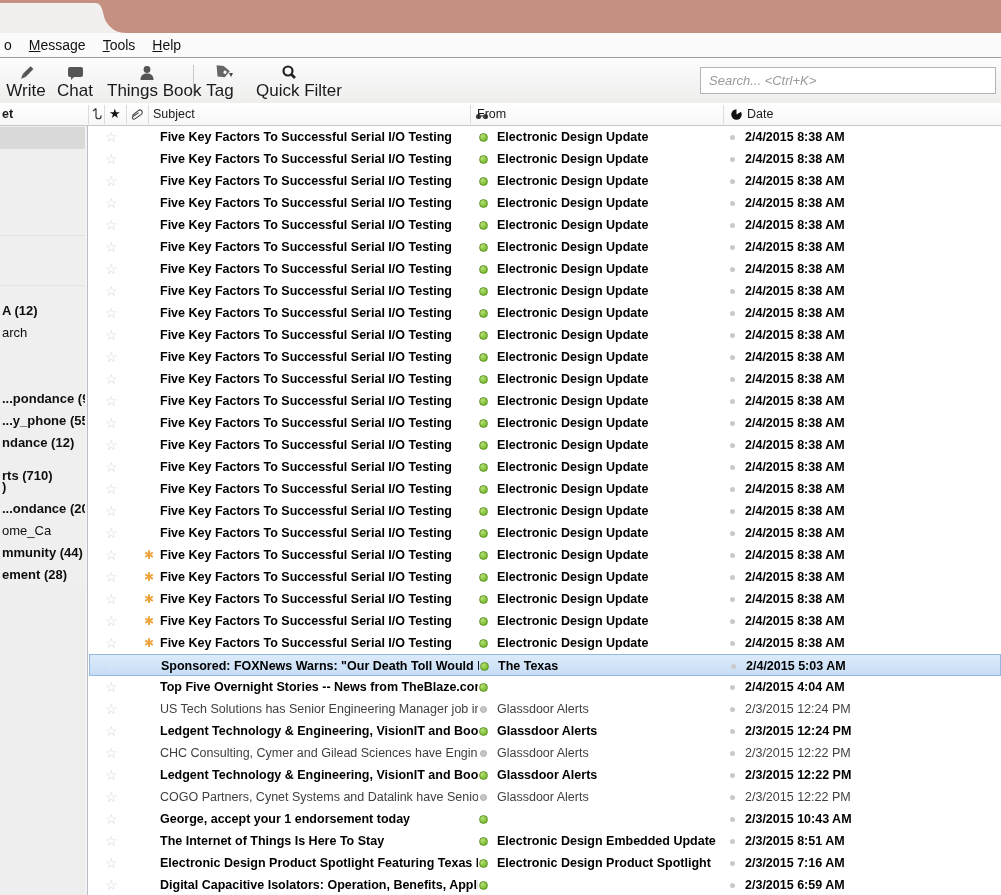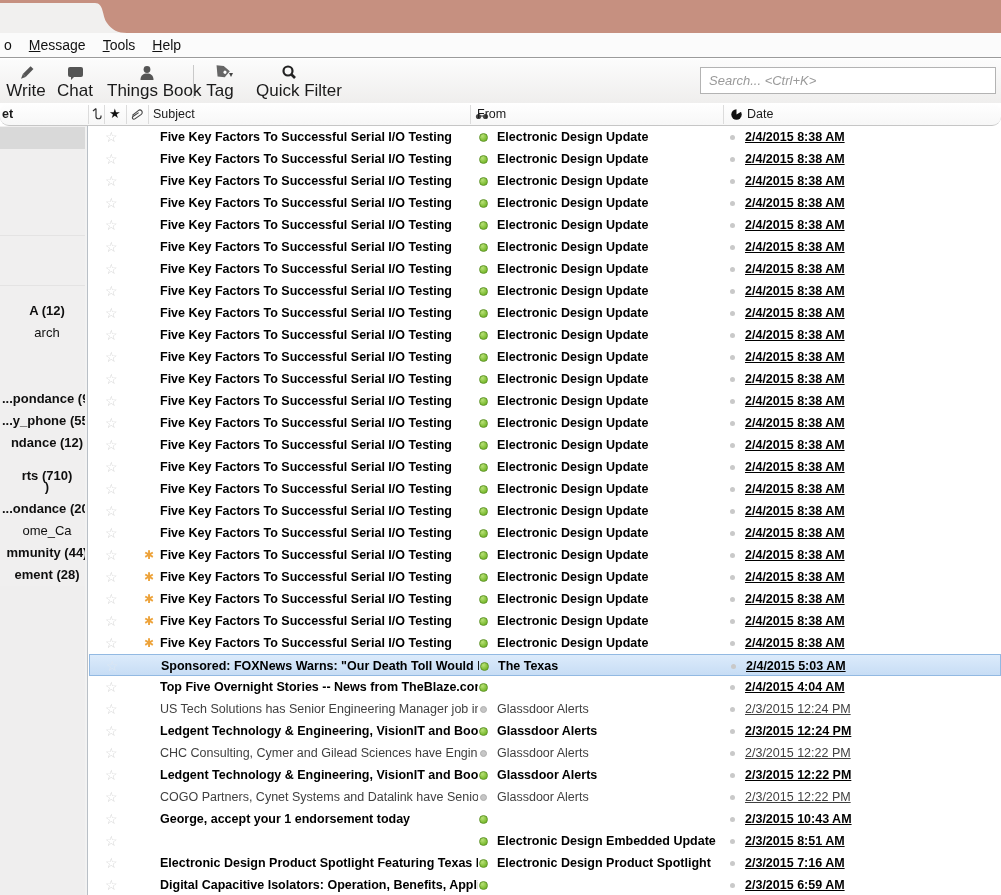--- a/index.html
+++ b/index.html
@@ -24,27 +24,27 @@
   .tbtn .tlabel { display:block; font-size:17px; color:#1a1a1a; line-height:16px; white-space:nowrap; }
   .tb-sep { position:absolute; left:193px; top:6px; width:1px; height:33px; background:#c9c9c9; }
   .tag-arrow { position:absolute; left:229px; top:11px; font-size:8px; color:#444; }
   .searchbox { position:absolute; left:700px; top:8px; width:296px; height:27px; border:1px solid #b3b3b3;
                background:#fff; font-family:"Liberation Sans",sans-serif; font-size:13px; font-style:italic;
                color:#999; padding:0 8px; }
   .searchbox::placeholder { color:#9a9a9a; font-style:italic; }
 
   
   .colheaders { position:absolute; left:0; top:103px; width:1001px; height:23px;
-                background:linear-gradient(#ffffff,#f7f7f7); border-bottom:1px solid #c6c6c6; font-size:12.5px;border-radius:9px; }
+                background:linear-gradient(#ffffff,#f7f7f7); border-bottom:1px solid #c6c6c6; font-size:12.5px; }
   .hcell { position:absolute; top:0; height:22px; line-height:22px; color:#1a1a1a; cursor:default; }
   .hsep { position:absolute; top:2px; width:1px; height:19px; background:#dcdcdc; }
   .hicon { position:absolute; top:4px; }
 
   
-  .sidebar { position:absolute; left:0; top:126px; width:85px; height:769px; background:#f0efef; overflow:hidden;text-align:center; }
+  .sidebar { position:absolute; left:0; top:126px; width:85px; height:769px; background:#f0efef; overflow:hidden; }
   .side-selected { position:absolute; left:0; width:85px; height:22px; background:#d9d9d9; }
   .side-line { position:absolute; left:0; width:85px; height:1px; background:#e4e3e3; }
   .side-item { position:absolute; left:2px; width:90px; height:20px; line-height:20px; font-size:13px;
                color:#0f0f0f; white-space:nowrap; cursor:default; }
   .side-item.bold { font-weight:bold; }
   .side-bottom { position:absolute; left:0; width:85px; background:#efeeee; }
   .splitter { position:absolute; left:85px; top:126px; width:3px; height:769px; background:#f2f2f2;
               border-right:1px solid #b9bfc6; cursor:col-resize; }
 
   
@@ -54,21 +54,21 @@
   .row.selected { background:linear-gradient(#dcebfb,#c7ddf5); border:1px solid #92b9e2; }
   .c-star { position:absolute; left:16px; top:0; line-height:22px; font-size:14px; color:#d4d4d4; font-weight:normal; }
   .row.selected .c-star { color:#dfe7f0; }
   .c-new { position:absolute; left:55px; top:0; line-height:22px; font-size:12px; color:#eda33b; }
   .c-subj { position:absolute; left:71px; top:0; width:318px; line-height:22px; white-space:nowrap; overflow:hidden; }
   .c-fromdot { position:absolute; left:390px; top:7px; width:9px; height:9px; border-radius:50%; }
   .dot-unread { background:radial-gradient(circle at 35% 30%, #b9e178, #76b82a 75%); border:1px solid #61962a; }
   .dot-read { width:7px; height:7px; margin:1px; background:#c6c6c6; border:1px solid #adadad; }
   .c-from { position:absolute; left:408px; top:0; width:228px; line-height:22px; white-space:nowrap; overflow:hidden; }
   .c-datedot { position:absolute; left:641px; top:9px; width:5px; height:5px; border-radius:50%; background:#c9c9c9; }
-  .c-date { position:absolute; left:656px; top:0; line-height:22px; white-space:nowrap;text-decoration:underline; }
+  .c-date { position:absolute; left:656px; top:0; line-height:22px; white-space:nowrap; }
 </style>
 </head>
 <body>
 
 <div class="screen">
 
   <div class="tabstrip">
     <svg class="tab-shape" width="135" height="30">
       <path d="M0,0 H95 C104,0 102,13 107,20 C112,27 118,30 127,30 H0 Z" fill="#f1f0ef"></path>
     </svg>
@@ -477,20 +477,21 @@
     <span class="c-star">☆</span>
 
     <span class="c-subj">George, accept your 1 endorsement today</span>
     <span class="c-fromdot dot-unread"></span>
     <span class="c-datedot"></span>
     <span class="c-date">2/3/2015 10:43 AM</span>
   </div>
       <div class="row unread" style="top: 704px;">
     <span class="c-star">☆</span>
 
+    <span class="c-subj">The Internet of Things Is Here To Stay</span>
     <span class="c-fromdot dot-unread"></span>
     <span class="c-from">Electronic Design Embedded Update</span>
     <span class="c-datedot"></span>
     <span class="c-date">2/3/2015 8:51 AM</span>
   </div>
       <div class="row unread" style="top: 726px;">
     <span class="c-star">☆</span>
 
     <span class="c-subj">Electronic Design Product Spotlight Featuring Texas In...</span>
     <span class="c-fromdot dot-unread"></span>

